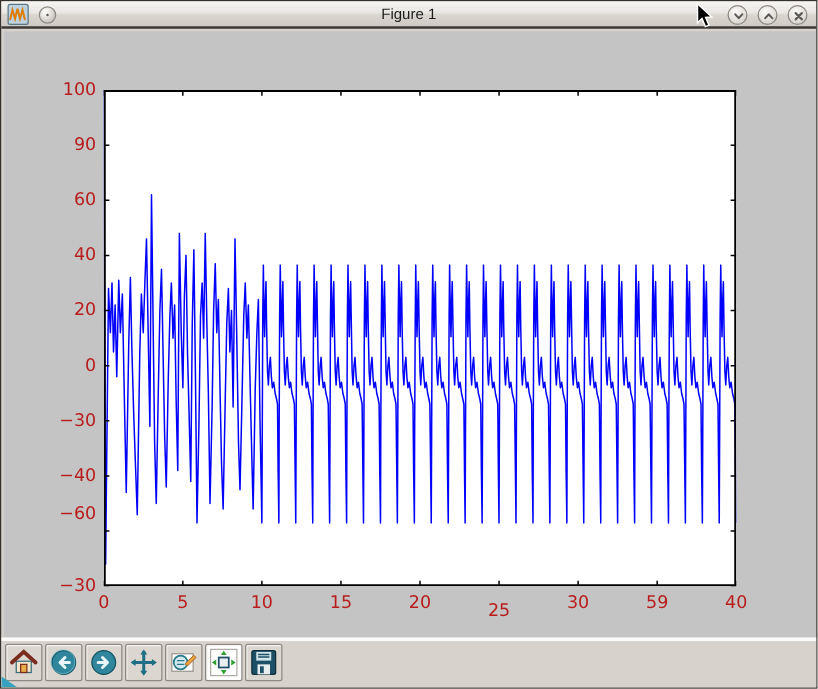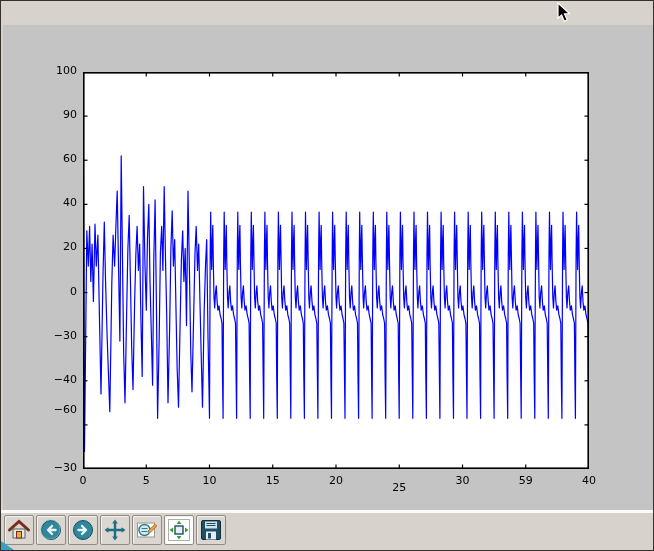--- a/index.html
+++ b/index.html
@@ -24,38 +24,63 @@
     background:#5e5b56;border-radius:50%;}
   .tb-title{position:absolute;left:0;top:0;width:100%;height:20px;line-height:21px;
     text-align:center;font-size:12px;color:#1c1c1c;}
   .tb-btn{position:absolute;top:3px;width:16px;height:16px;border-radius:50%;
     background:radial-gradient(circle at 40% 30%,#fbfaf9,#e4e1dc 55%,#c9c5be);
     border:1px solid #8d8a84;padding:0;cursor:default;}
   .tb-btn svg{position:absolute;left:2px;top:2px;}
   
   .canvas{position:absolute;left:2px;top:24px;width:650px;height:485px;background:#c4c4c4;}
   .axes{position:absolute;left:80px;top:47px;width:506px;height:397px;background:#ffffff;}
-  .ticklabel{position:absolute;font-family:"DejaVu Sans",sans-serif;font-size:11px;color:#000000;}
+  .ticklabel{position:absolute;font-family:"DejaVu Sans",sans-serif;font-size:14px;color:#b91c1c;}
   .yl{width:40px;text-align:right;}
   .xl{width:44px;text-align:center;}
   
   .sep{position:absolute;left:0px;top:509px;width:654px;height:3px;background:#fbfbfa;}
   .toolbar{position:absolute;left:0px;top:512px;width:654px;height:37px;background:#d7d3cc;}
   .tbtn{position:absolute;top:2px;width:30px;height:30px;border:1px solid #8f8b84;border-radius:2px;
     background:#dbd7d0;box-shadow:inset 1px 1px 0 #f4f2ee;padding:2px;cursor:default;}
   .tbtn svg{display:block;}
   .grip{position:absolute;left:0px;bottom:0px;width:13px;height:9px;background:#35a3c0;
     clip-path:polygon(0 0,100% 100%,0 100%);}
   .cursor{position:absolute;left:556px;top:1px;z-index:50;}
 </style>
 </head>
 <body>
 
 <div class="window">
 
+  <div class="titlebar">
+    <div class="tb-icon">
+      <svg width="15" height="15" viewBox="0 0 15 15">
+        <polyline points="1,12 3,4 5,11 7,3 9,11 11,4 13,12" fill="none" stroke="#e07b00" stroke-width="1.6"></polyline>
+      </svg>
+    </div>
+    <div class="tb-menu"></div>
+    <div class="tb-title">Figure 1</div>
+
+    <button class="tb-btn" style="left:581px">
+      <svg width="12" height="12" viewBox="0 0 12 12">
+        <polyline points="3.2,4.5 6,7.5 8.8,4.5" fill="none" stroke="#5d5a55" stroke-width="1.7" stroke-linecap="round" stroke-linejoin="round"></polyline>
+      </svg>
+    </button>
+    <button class="tb-btn" style="left:605px">
+      <svg width="12" height="12" viewBox="0 0 12 12">
+        <polyline points="3.2,7.5 6,4.5 8.8,7.5" fill="none" stroke="#5d5a55" stroke-width="1.7" stroke-linecap="round" stroke-linejoin="round"></polyline>
+      </svg>
+    </button>
+    <button class="tb-btn" style="left:629px">
+      <svg width="12" height="12" viewBox="0 0 12 12">
+        <path d="M3.5 3.5 L8.5 8.5 M8.5 3.5 L3.5 8.5" stroke="#5d5a55" stroke-width="1.7" stroke-linecap="round"></path>
+      </svg>
+    </button>
+  </div>
 
   <div class="canvas" id="canvas">
     <div class="axes" id="axes">
       <svg id="plotsvg" width="506" height="397" viewBox="0 0 506 397">
           <polyline points="0.0,0.0 1.5,379.4 3.8,158.8 5.3,194.1 6.6,154.4 7.8,209.5 9.1,172.0 10.4,229.4 12.0,152.2 13.3,194.1 14.9,163.2 16.4,242.6 18.0,322.0 20.0,202.9 21.3,150.0 22.5,207.3 24.0,260.3 25.3,297.8 26.8,339.7 28.8,211.7 30.1,163.2 31.6,194.1 32.9,154.4 34.2,119.1 35.7,202.9 36.9,269.1 38.2,83.8 39.5,187.5 40.7,282.3 42.0,330.8 43.6,242.6 44.9,176.4 46.2,143.4 47.4,207.3 48.7,275.7 50.0,317.6 51.6,231.6 52.9,180.9 54.1,154.4 55.4,198.5 56.7,172.0 57.9,247.0 59.2,304.4 60.5,114.7 62.0,194.1 63.3,238.2 64.5,165.4 65.8,132.3 67.0,209.5 68.3,260.3 69.6,313.2 70.8,187.5 72.1,127.9 73.4,231.6 74.6,346.3 76.2,264.7 77.4,180.9 78.7,154.4 79.9,198.5 81.2,114.7 82.5,187.5 83.7,242.6 85.0,330.8 86.7,253.6 87.9,176.4 89.2,138.9 90.4,194.1 91.7,167.6 93.0,238.2 94.2,297.8 95.5,335.2 97.2,247.0 98.4,187.5 99.7,158.8 100.9,209.5 102.2,176.4 103.5,253.6 105.0,119.1 106.5,202.9 107.8,282.3 109.0,319.8 110.7,242.6 112.0,180.9 113.2,154.4 114.5,198.5 115.7,172.0 117.0,231.6 118.3,286.7 119.5,335.2 121.2,238.2 122.5,194.1 123.7,167.6 125.0,264.7 126.0,317.6 126.5,346.3 126.8,275.7 127.2,180.9 127.7,140.1 128.1,174.2 128.7,197.4 129.2,169.8 129.8,153.3 130.3,189.7 131.0,225.0 131.7,236.0 132.5,220.6 133.3,213.9 134.1,229.4 134.9,238.2 136.0,233.8 137.1,242.6 138.2,247.0 139.0,251.4 139.5,304.4 140.1,346.3 140.3,275.7 140.7,180.9 141.2,140.1 141.7,174.2 142.2,197.4 142.8,169.8 143.3,153.3 143.8,189.7 144.5,225.0 145.2,236.0 146.0,220.6 146.8,213.9 147.6,229.4 148.5,238.2 149.5,233.8 150.6,242.6 151.7,247.0 152.5,251.4 153.1,304.4 153.6,346.3 153.9,275.7 154.3,180.9 154.8,140.1 155.2,174.2 155.8,197.4 156.3,169.8 156.9,153.3 157.4,189.7 158.1,225.0 158.8,236.0 159.6,220.6 160.4,213.9 161.2,229.4 162.0,238.2 163.1,233.8 164.2,242.6 165.3,247.0 166.1,251.4 166.6,304.4 167.2,346.3 167.4,275.7 167.8,180.9 168.3,140.1 168.8,174.2 169.3,197.4 169.9,169.8 170.4,153.3 171.0,189.7 171.6,225.0 172.3,236.0 173.1,220.6 173.9,213.9 174.7,229.4 175.6,238.2 176.6,233.8 177.7,242.6 178.8,247.0 179.6,251.4 180.2,304.4 180.7,346.3 181.0,275.7 181.4,180.9 181.9,140.1 182.3,174.2 182.9,197.4 183.4,169.8 184.0,153.3 184.5,189.7 185.2,225.0 185.9,236.0 186.7,220.6 187.5,213.9 188.3,229.4 189.1,238.2 190.2,233.8 191.3,242.6 192.4,247.0 193.2,251.4 193.7,304.4 194.3,346.3 194.5,275.7 194.9,180.9 195.4,140.1 195.9,174.2 196.4,197.4 197.0,169.8 197.5,153.3 198.1,189.7 198.7,225.0 199.4,236.0 200.2,220.6 201.0,213.9 201.9,229.4 202.7,238.2 203.8,233.8 204.8,242.6 205.9,247.0 206.7,251.4 207.3,304.4 207.8,346.3 208.1,275.7 208.5,180.9 209.0,140.1 209.4,174.2 210.0,197.4 210.5,169.8 211.1,153.3 211.6,189.7 212.3,225.0 213.0,236.0 213.8,220.6 214.6,213.9 215.4,229.4 216.2,238.2 217.3,233.8 218.4,242.6 219.5,247.0 220.3,251.4 220.8,304.4 221.4,346.3 221.6,275.7 222.1,180.9 222.5,140.1 223.0,174.2 223.5,197.4 224.1,169.8 224.6,153.3 225.2,189.7 225.8,225.0 226.5,236.0 227.3,220.6 228.1,213.9 229.0,229.4 229.8,238.2 230.9,233.8 231.9,242.6 233.0,247.0 233.8,251.4 234.4,304.4 234.9,346.3 235.2,275.7 235.6,180.9 236.1,140.1 236.6,174.2 237.1,197.4 237.6,169.8 238.2,153.3 238.7,189.7 239.4,225.0 240.1,236.0 240.9,220.6 241.7,213.9 242.5,229.4 243.3,238.2 244.4,233.8 245.5,242.6 246.6,247.0 247.4,251.4 247.9,304.4 248.5,346.3 248.7,275.7 249.2,180.9 249.6,140.1 250.1,174.2 250.6,197.4 251.2,169.8 251.7,153.3 252.3,189.7 253.0,225.0 253.6,236.0 254.4,220.6 255.3,213.9 256.1,229.4 256.9,238.2 258.0,233.8 259.1,242.6 260.1,247.0 260.9,251.4 261.5,304.4 262.0,346.3 262.3,275.7 262.7,180.9 263.2,140.1 263.7,174.2 264.2,197.4 264.7,169.8 265.3,153.3 265.8,189.7 266.5,225.0 267.2,236.0 268.0,220.6 268.8,213.9 269.6,229.4 270.4,238.2 271.5,233.8 272.6,242.6 273.7,247.0 274.5,251.4 275.0,304.4 275.6,346.3 275.9,275.7 276.3,180.9 276.7,140.1 277.2,174.2 277.8,197.4 278.3,169.8 278.8,153.3 279.4,189.7 280.1,225.0 280.7,236.0 281.5,220.6 282.4,213.9 283.2,229.4 284.0,238.2 285.1,233.8 286.2,242.6 287.2,247.0 288.1,251.4 288.6,304.4 289.1,346.3 289.4,275.7 289.8,180.9 290.3,140.1 290.8,174.2 291.3,197.4 291.8,169.8 292.4,153.3 292.9,189.7 293.6,225.0 294.3,236.0 295.1,220.6 295.9,213.9 296.7,229.4 297.5,238.2 298.6,233.8 299.7,242.6 300.8,247.0 301.6,251.4 302.1,304.4 302.7,346.3 303.0,275.7 303.4,180.9 303.8,140.1 304.3,174.2 304.9,197.4 305.4,169.8 305.9,153.3 306.5,189.7 307.2,225.0 307.8,236.0 308.7,220.6 309.5,213.9 310.3,229.4 311.1,238.2 312.2,233.8 313.3,242.6 314.3,247.0 315.2,251.4 315.7,304.4 316.2,346.3 316.5,275.7 316.9,180.9 317.4,140.1 317.9,174.2 318.4,197.4 319.0,169.8 319.5,153.3 320.0,189.7 320.7,225.0 321.4,236.0 322.2,220.6 323.0,213.9 323.8,229.4 324.6,238.2 325.7,233.8 326.8,242.6 327.9,247.0 328.7,251.4 329.3,304.4 329.8,346.3 330.1,275.7 330.5,180.9 331.0,140.1 331.4,174.2 332.0,197.4 332.5,169.8 333.1,153.3 333.6,189.7 334.3,225.0 334.9,236.0 335.8,220.6 336.6,213.9 337.4,229.4 338.2,238.2 339.3,233.8 340.4,242.6 341.5,247.0 342.3,251.4 342.8,304.4 343.4,346.3 343.6,275.7 344.0,180.9 344.5,140.1 345.0,174.2 345.5,197.4 346.1,169.8 346.6,153.3 347.1,189.7 347.8,225.0 348.5,236.0 349.3,220.6 350.1,213.9 350.9,229.4 351.8,238.2 352.8,233.8 353.9,242.6 355.0,247.0 355.8,251.4 356.4,304.4 356.9,346.3 357.2,275.7 357.6,180.9 358.1,140.1 358.5,174.2 359.1,197.4 359.6,169.8 360.2,153.3 360.7,189.7 361.4,225.0 362.1,236.0 362.9,220.6 363.7,213.9 364.5,229.4 365.3,238.2 366.4,233.8 367.5,242.6 368.6,247.0 369.4,251.4 369.9,304.4 370.5,346.3 370.7,275.7 371.1,180.9 371.6,140.1 372.1,174.2 372.6,197.4 373.2,169.8 373.7,153.3 374.3,189.7 374.9,225.0 375.6,236.0 376.4,220.6 377.2,213.9 378.0,229.4 378.9,238.2 379.9,233.8 381.0,242.6 382.1,247.0 382.9,251.4 383.5,304.4 384.0,346.3 384.3,275.7 384.7,180.9 385.2,140.1 385.6,174.2 386.2,197.4 386.7,169.8 387.3,153.3 387.8,189.7 388.5,225.0 389.2,236.0 390.0,220.6 390.8,213.9 391.6,229.4 392.4,238.2 393.5,233.8 394.6,242.6 395.7,247.0 396.5,251.4 397.0,304.4 397.6,346.3 397.8,275.7 398.2,180.9 398.7,140.1 399.2,174.2 399.7,197.4 400.3,169.8 400.8,153.3 401.4,189.7 402.0,225.0 402.7,236.0 403.5,220.6 404.3,213.9 405.2,229.4 406.0,238.2 407.1,233.8 408.1,242.6 409.2,247.0 410.0,251.4 410.6,304.4 411.1,346.3 411.4,275.7 411.8,180.9 412.3,140.1 412.7,174.2 413.3,197.4 413.8,169.8 414.4,153.3 414.9,189.7 415.6,225.0 416.3,236.0 417.1,220.6 417.9,213.9 418.7,229.4 419.5,238.2 420.6,233.8 421.7,242.6 422.8,247.0 423.6,251.4 424.1,304.4 424.7,346.3 424.9,275.7 425.3,180.9 425.8,140.1 426.3,174.2 426.8,197.4 427.4,169.8 427.9,153.3 428.5,189.7 429.1,225.0 429.8,236.0 430.6,220.6 431.4,213.9 432.3,229.4 433.1,238.2 434.2,233.8 435.2,242.6 436.3,247.0 437.1,251.4 437.7,304.4 438.2,346.3 438.5,275.7 438.9,180.9 439.4,140.1 439.9,174.2 440.4,197.4 440.9,169.8 441.5,153.3 442.0,189.7 442.7,225.0 443.4,236.0 444.2,220.6 445.0,213.9 445.8,229.4 446.6,238.2 447.7,233.8 448.8,242.6 449.9,247.0 450.7,251.4 451.2,304.4 451.8,346.3 452.0,275.7 452.5,180.9 452.9,140.1 453.4,174.2 453.9,197.4 454.5,169.8 455.0,153.3 455.6,189.7 456.2,225.0 456.9,236.0 457.7,220.6 458.6,213.9 459.4,229.4 460.2,238.2 461.3,233.8 462.3,242.6 463.4,247.0 464.2,251.4 464.8,304.4 465.3,346.3 465.6,275.7 466.0,180.9 466.5,140.1 467.0,174.2 467.5,197.4 468.0,169.8 468.6,153.3 469.1,189.7 469.8,225.0 470.5,236.0 471.3,220.6 472.1,213.9 472.9,229.4 473.7,238.2 474.8,233.8 475.9,242.6 477.0,247.0 477.8,251.4 478.3,304.4 478.9,346.3 479.2,275.7 479.6,180.9 480.0,140.1 480.5,174.2 481.1,197.4 481.6,169.8 482.1,153.3 482.7,189.7 483.4,225.0 484.0,236.0 484.8,220.6 485.7,213.9 486.5,229.4 487.3,238.2 488.4,233.8 489.5,242.6 490.5,247.0 491.4,251.4 491.9,304.4 492.4,346.3 492.7,275.7 493.1,180.9 493.6,140.1 494.1,174.2 494.6,197.4 495.1,169.8 495.7,153.3 496.2,189.7 496.9,225.0 497.6,236.0 498.4,220.6 499.2,213.9 500.0,229.4 500.8,238.2 501.9,233.8 503.0,242.6 504.1,247.0 504.9,251.4 505.4,304.4 506.0,346.3" fill="none" stroke="#0000ff" stroke-width="1.2" stroke-linejoin="round"></polyline>
           <line x1="0" y1="397" x2="0" y2="392.5" stroke="#000000" stroke-width="1.2"></line>
           <line x1="0" y1="0" x2="0" y2="4.5" stroke="#000000" stroke-width="1.2"></line>
           <line x1="63.25" y1="397" x2="63.25" y2="392.5" stroke="#000000" stroke-width="1.2"></line>
           <line x1="63.25" y1="0" x2="63.25" y2="4.5" stroke="#000000" stroke-width="1.2"></line>
           <line x1="126.5" y1="397" x2="126.5" y2="392.5" stroke="#000000" stroke-width="1.2"></line>

